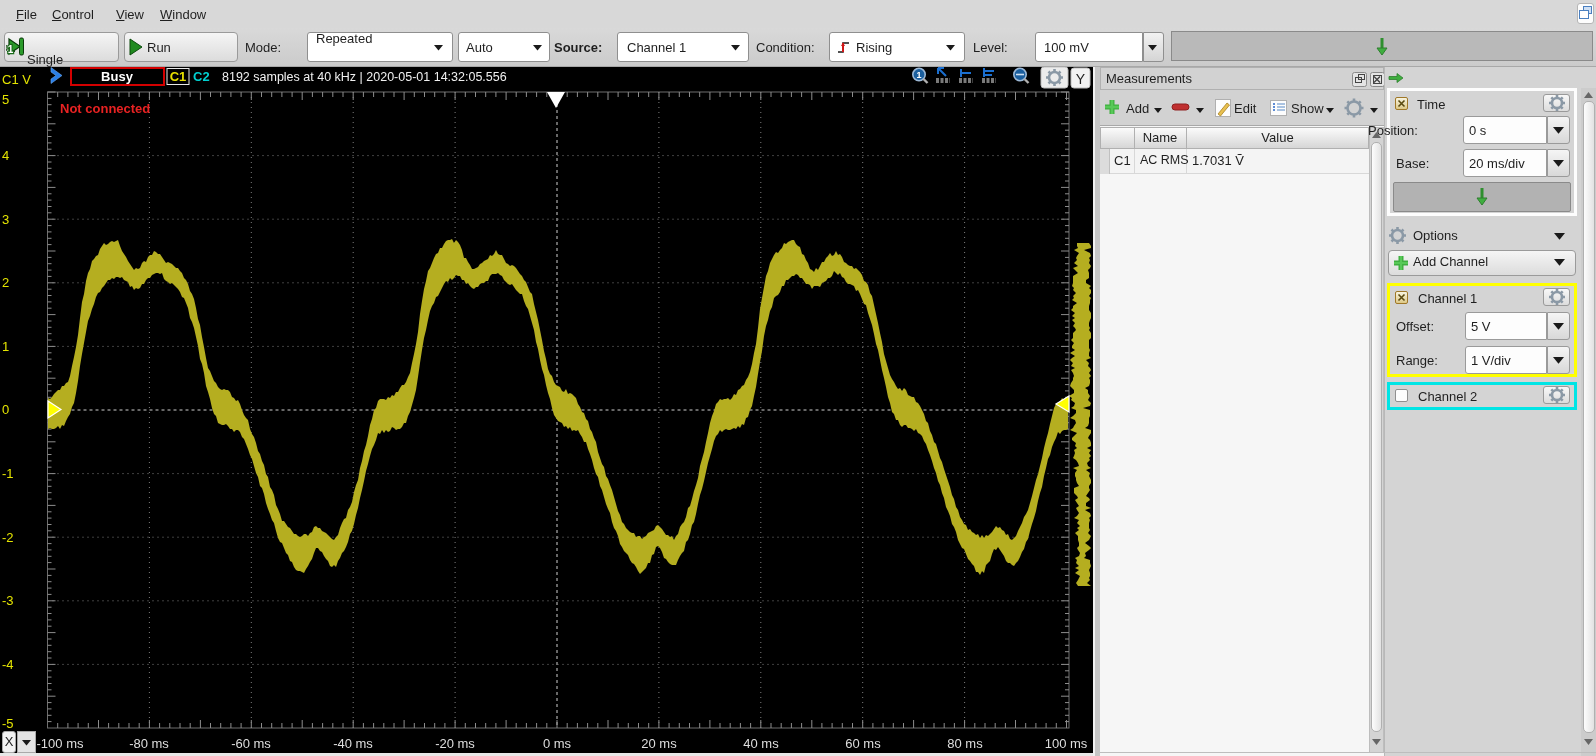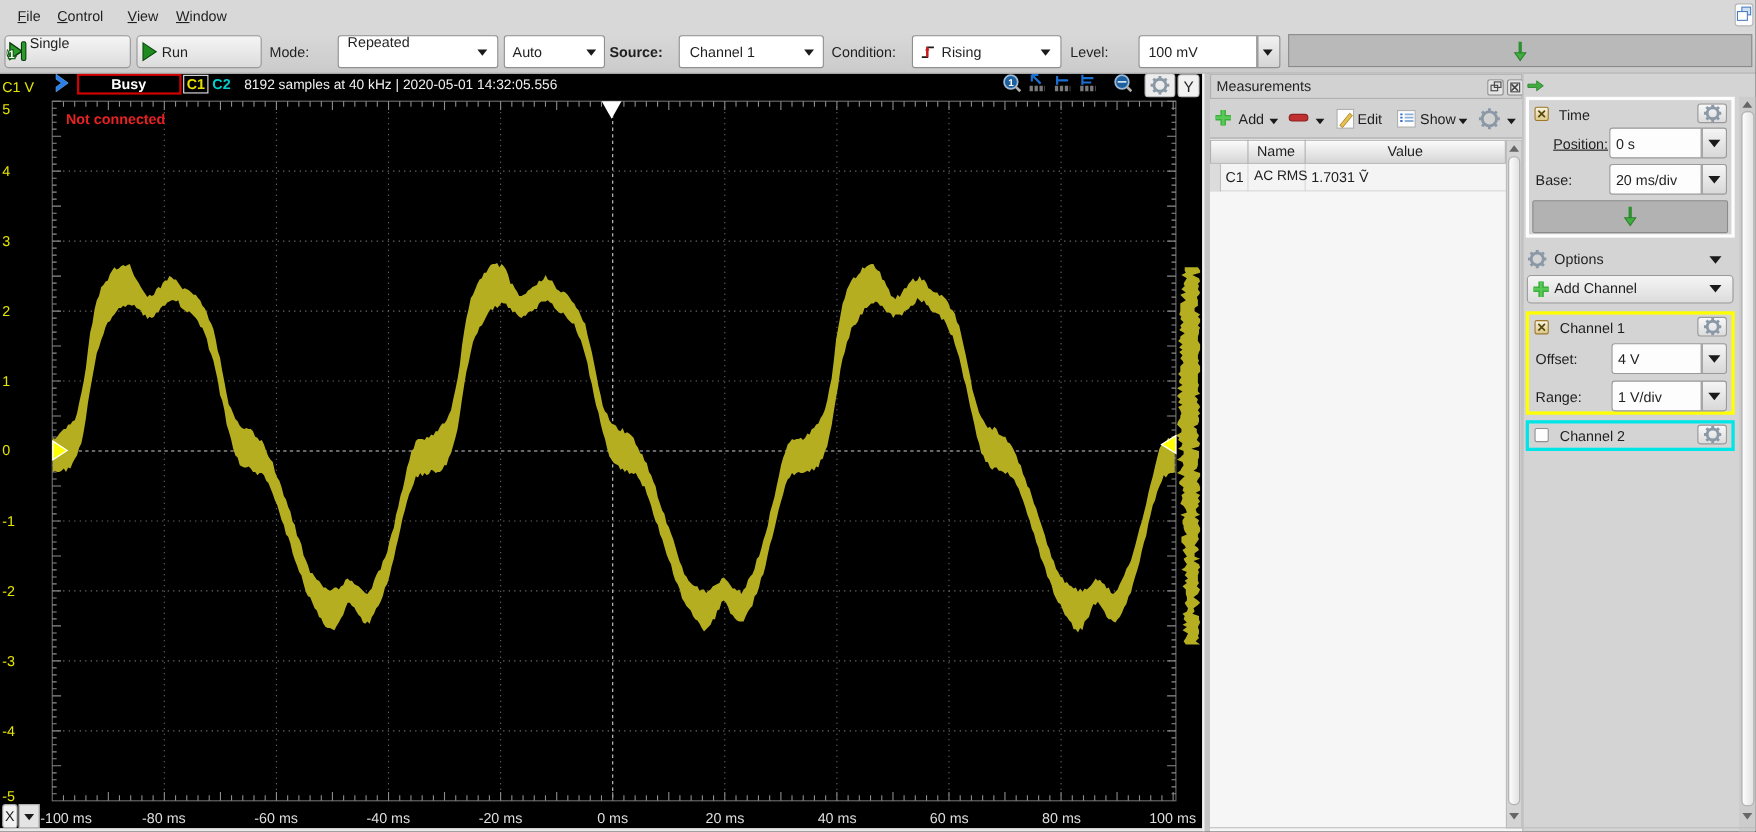--- a/index.html
+++ b/index.html
@@ -21,21 +21,21 @@
     </svg></div>
 
 <div class="abs" style="left:0;top:28px;width:1596px;height:39px;background:linear-gradient(#d9d9d9,#cbcbcb);border-bottom:1px solid #a8a8a8;"></div>
 <div class="abs btn" style="left:4px;top:32px;width:115px;height:30px;"></div>
 <svg class="abs" style="left:6px;top:36px;" width="22" height="22">
     <path d="M3,3 l11,7.5 -11,7.5 z" fill="#2a9a2a" stroke="#0a3a0a" stroke-width="1.2"></path>
     <rect x="13.5" y="2" width="4" height="17" rx="1.5" fill="#2a9a2a" stroke="#0a3a0a"></rect>
     <path d="M1,9 a5,5 0 1,0 8,6" fill="none" stroke="#0a3a0a" stroke-width="1"></path>
     <text x="4.5" y="17" text-anchor="middle" font-size="10" font-weight="bold" fill="#fff" font-family="Liberation Sans, sans-serif" stroke="#1a6a1a" stroke-width="2.4" paint-order="stroke">1</text>
   </svg>
-<div class="abs lbl" style="left:27px;top:32px;">Single</div>
+<div class="abs lbl" style="left:27px;top:52px;">Single</div>
 <div class="abs btn" style="left:124px;top:32px;width:114px;height:30px;"></div>
 <svg class="abs" style="left:127px;top:37px;" width="18" height="20">
     <path d="M3,2 l12,8 -12,8 z" fill="#1f8a1f" stroke="#0a4a0a"></path>
   </svg>
 <div class="abs lbl" style="left:147px;top:40px;">Run</div>
 <div class="abs lbl" style="left:245px;top:40px;">Mode:</div>
 <div class="abs combo" style="left:307px;top:32px;width:146px;height:30px;"></div>
 <div class="abs lbl" style="left:316px;top:31px;">Repeated</div>
 <svg class="abs" style="left:433px;top:44px;" width="12" height="8">
     <path d="M1,1 h9 l-4.5,5.58 z" fill="#1a1a1a"></path>
@@ -231,21 +231,21 @@
 <svg class="abs" style="left:1549px;top:95px;" width="16" height="16">
     <circle cx="8" cy="8" r="5.0" fill="none" stroke="#8b99a6" stroke-width="2.6"></circle>
     <path d="M13.5,8.0L16.0,8.0M11.9,11.9L13.7,13.7M8.0,13.5L8.0,16.0M4.1,11.9L2.3,13.7M2.5,8.0L0.0,8.0M4.1,4.1L2.3,2.3M8.0,2.5L8.0,0.0M11.9,4.1L13.7,2.3" stroke="#8b99a6" stroke-width="2.6" fill="none"></path>
   </svg>
 <div class="abs" style="left:1463px;top:116px;width:84px;height:28px;background:#fdfdfd;border:1px solid #9a9a9a;border-radius:3px 0 0 3px;"></div>
 <div class="abs lbl" style="left:1469px;top:123px;text-align:right;">0 s</div>
 <div class="abs" style="left:1547px;top:116px;width:23px;height:28px;background:linear-gradient(#f5f5f5,#d8d8d8);border:1px solid #9a9a9a;border-radius:0 3px 3px 0;"></div>
 <svg class="abs" style="left:1552px;top:126px;" width="14" height="10">
     <path d="M1,1 h11 l-5.5,6.82 z" fill="#1a1a1a"></path>
   </svg>
-<div class="abs lbl" style="left:1412px;top:123px;text-decoration:underline;">Position:</div>
+<div class="abs lbl" style="left:1368px;top:123px;">Position:</div>
 <div class="abs" style="left:1463px;top:149px;width:84px;height:28px;background:#fdfdfd;border:1px solid #9a9a9a;border-radius:3px 0 0 3px;"></div>
 <div class="abs lbl" style="left:1469px;top:156px;">20 ms/div</div>
 <div class="abs" style="left:1547px;top:149px;width:23px;height:28px;background:linear-gradient(#f5f5f5,#d8d8d8);border:1px solid #9a9a9a;border-radius:0 3px 3px 0;"></div>
 <svg class="abs" style="left:1552px;top:159px;" width="14" height="10">
     <path d="M1,1 h11 l-5.5,6.82 z" fill="#1a1a1a"></path>
   </svg>
 <div class="abs lbl" style="left:1396px;top:156px;">Base:</div>
 <div class="abs" style="left:1393px;top:182px;width:178px;height:30px;background:#b2b2b2;border:1px solid #8a8a8a;border-radius:2px;"></div>
 <svg class="abs" style="left:1474px;top:186px;" width="16" height="22">
     <path d="M8,2 v12" stroke="#2e8f2e" stroke-width="3"></path>
@@ -273,21 +273,21 @@
 <svg class="abs" style="left:1395px;top:291px;" width="13" height="13">
     <path d="M3.5,3.5 l6,6 m0,-6 l-6,6" stroke="#5a4a10" stroke-width="1.6"></path>
   </svg>
 <div class="abs lbl" style="left:1418px;top:291px;">Channel 1</div>
 <div class="abs" style="left:1543px;top:288px;width:27px;height:18px;background:linear-gradient(#f8f8f8,#dcdcdc);border:1px solid #9a9a9a;border-radius:3px;"></div>
 <svg class="abs" style="left:1549px;top:289px;" width="16" height="16">
     <circle cx="8" cy="8" r="5.0" fill="none" stroke="#8b99a6" stroke-width="2.6"></circle>
     <path d="M13.5,8.0L16.0,8.0M11.9,11.9L13.7,13.7M8.0,13.5L8.0,16.0M4.1,11.9L2.3,13.7M2.5,8.0L0.0,8.0M4.1,4.1L2.3,2.3M8.0,2.5L8.0,0.0M11.9,4.1L13.7,2.3" stroke="#8b99a6" stroke-width="2.6" fill="none"></path>
   </svg>
 <div class="abs" style="left:1465px;top:312px;width:82px;height:28px;background:#fdfdfd;border:1px solid #9a9a9a;border-radius:3px 0 0 3px;"></div>
-<div class="abs lbl" style="left:1471px;top:319px;">4 V</div>
+<div class="abs lbl" style="left:1471px;top:319px;">5 V</div>
 <div class="abs" style="left:1547px;top:312px;width:23px;height:28px;background:linear-gradient(#f5f5f5,#d8d8d8);border:1px solid #9a9a9a;border-radius:0 3px 3px 0;"></div>
 <svg class="abs" style="left:1552px;top:322px;" width="14" height="10">
     <path d="M1,1 h11 l-5.5,6.82 z" fill="#1a1a1a"></path>
   </svg>
 <div class="abs lbl" style="left:1396px;top:319px;">Offset:</div>
 <div class="abs" style="left:1465px;top:346px;width:82px;height:28px;background:#fdfdfd;border:1px solid #9a9a9a;border-radius:3px 0 0 3px;"></div>
 <div class="abs lbl" style="left:1471px;top:353px;">1 V/div</div>
 <div class="abs" style="left:1547px;top:346px;width:23px;height:28px;background:linear-gradient(#f5f5f5,#d8d8d8);border:1px solid #9a9a9a;border-radius:0 3px 3px 0;"></div>
 <svg class="abs" style="left:1552px;top:356px;" width="14" height="10">
     <path d="M1,1 h11 l-5.5,6.82 z" fill="#1a1a1a"></path>

